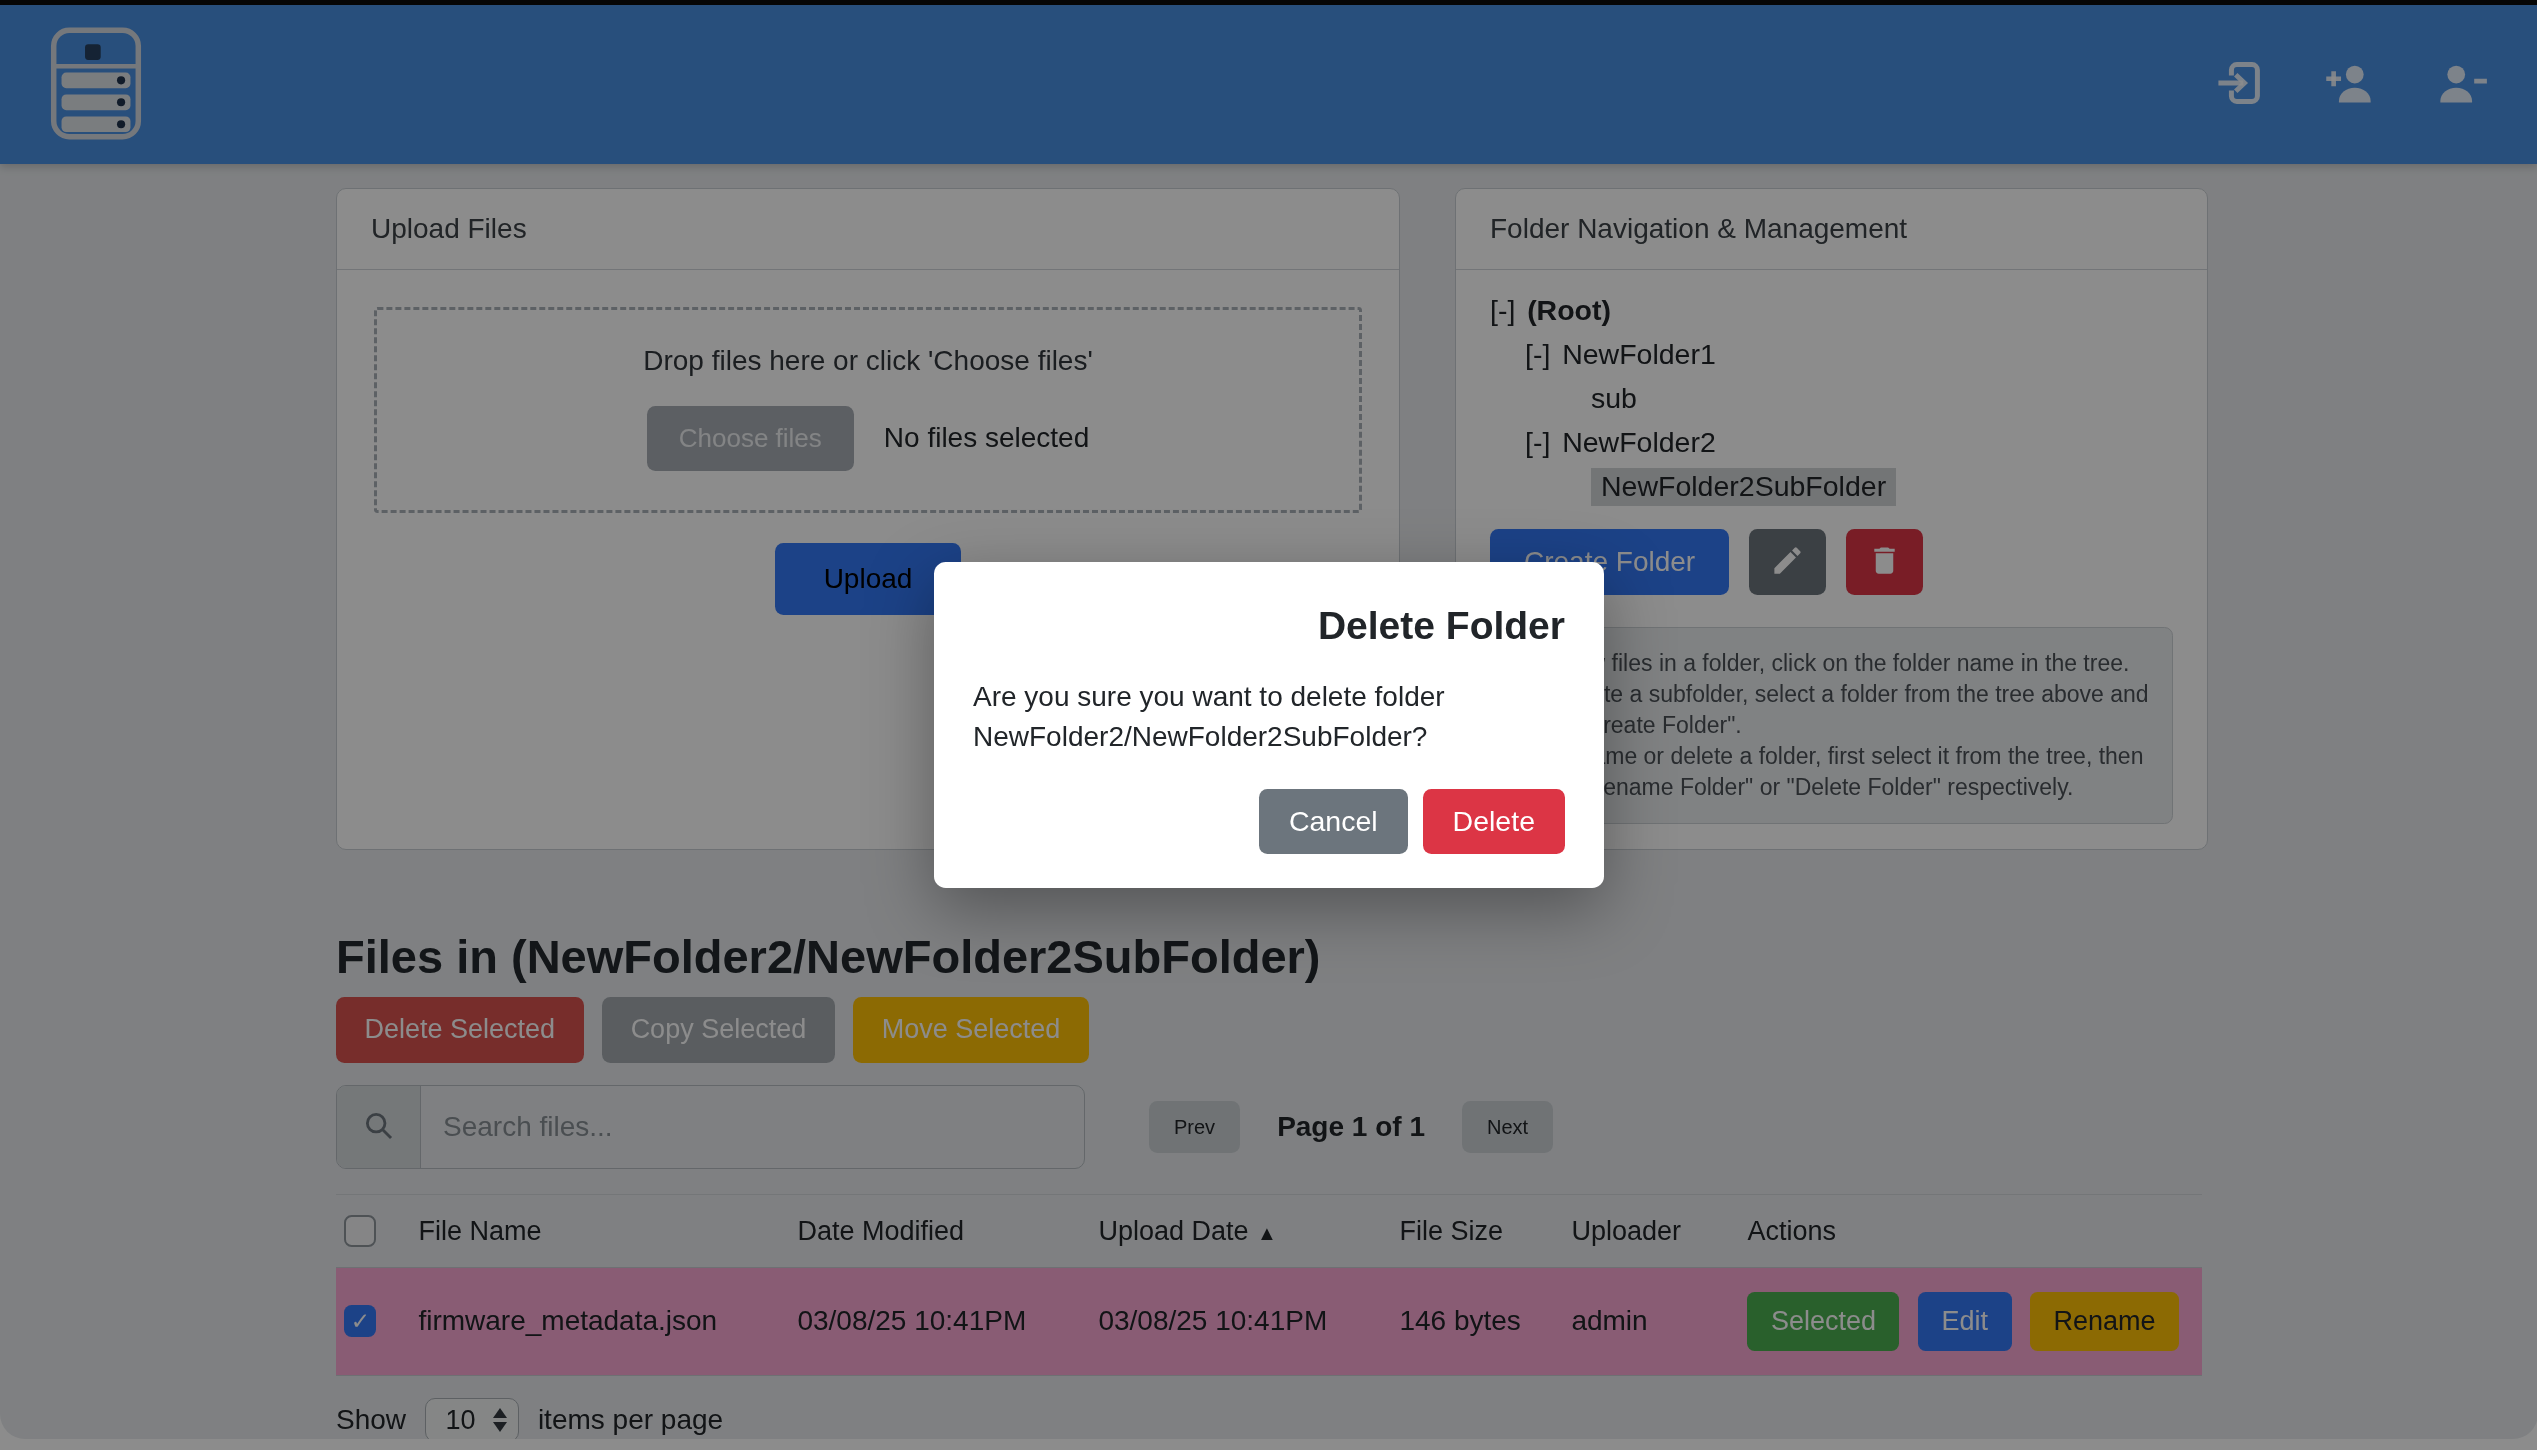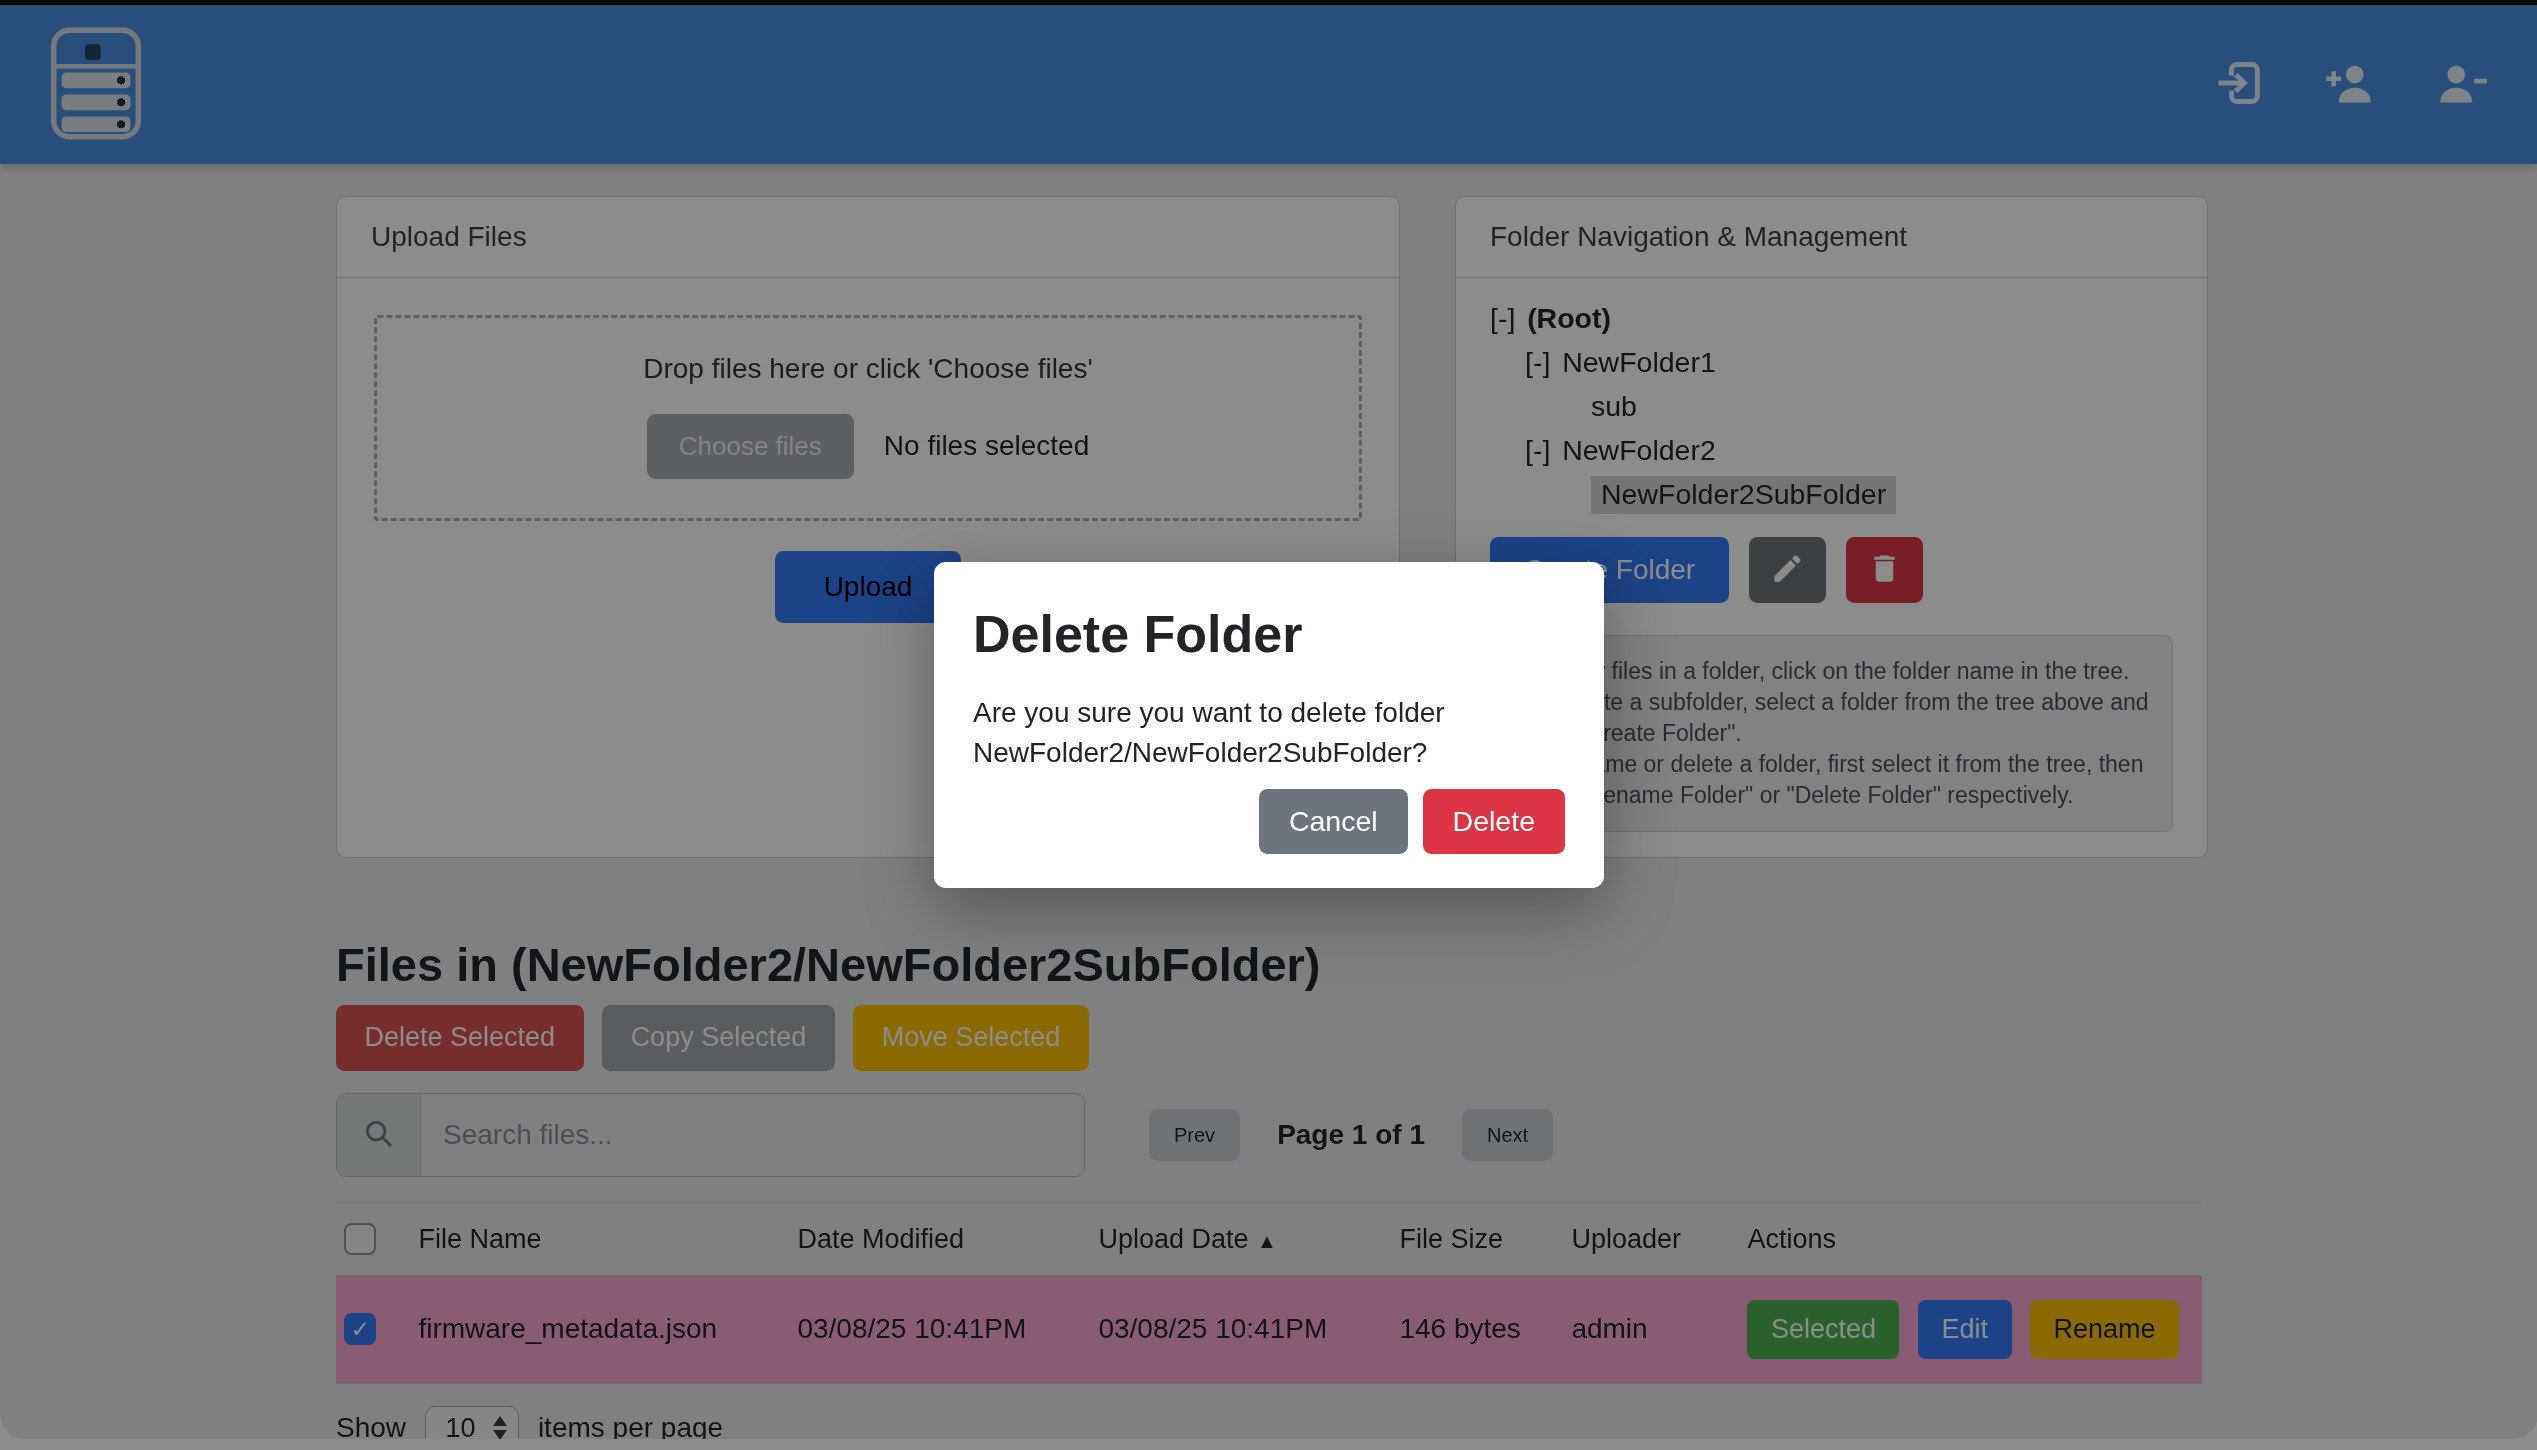--- a/index.html
+++ b/index.html
@@ -21,21 +21,21 @@
     height:159px; background:#4a90e2; display:flex; align-items:center;
     padding:0 49px; position:relative; box-shadow:0 2.5px 8.4px rgba(0,0,0,.18);
   }
   .nav-title {
     position:absolute; left:50%; top:50%; transform:translate(-50%,-50%);
     font-size:52px; font-weight:700; color:#ffffff; white-space:nowrap;
   }
   .nav-actions { margin-left:auto; display:flex; align-items:center; gap:57px; }
   .nav-icon-btn { background:none; border:none; cursor:pointer; display:flex; align-items:center; }
   
-  .content { width:1866px; margin:0 auto; padding-top:32px; }
+  .content { width:1866px; margin:0 auto; padding-top:24px; }
   .cards-row { display:flex; gap:55px; align-items:stretch; }
   .card { background:#ffffff; border:1.7px solid #c9ced3; border-radius:10px; }
   .card-header {
     padding:24px 34px; font-size:28px; color:#3c4247;
     border-bottom:1.7px solid #d2d6da;
   }
   .upload-card { width:1064px; flex:none; }
   .folder-card { flex:1; }
   
   .upload-body { padding:37px; }
@@ -116,21 +116,21 @@
   .tri-up   { width:0; height:0; border-left:7.6px solid transparent; border-right:7.6px solid transparent; border-bottom:10px solid #343a40; }
   .tri-down { width:0; height:0; border-left:7.6px solid transparent; border-right:7.6px solid transparent; border-top:10px solid #343a40; }
   
   .backdrop { position:absolute; left:0; top:0; width:2538px; height:1451px;
     background:rgba(0,0,0,0.45); z-index:50; }
   .modal {
     position:absolute; left:934px; top:562px; width:670px; height:326px;
     background:#ffffff; border-radius:11.8px; box-shadow:0 21px 67px rgba(0,0,0,.35);
     z-index:60; padding:42px 39px;
   }
-  .modal-title { font-size:52px; font-weight:700; color:#212529; }
+  .modal-title { font-size:39px; font-weight:700; color:#212529;text-align:right; }
   .modal-msg { margin-top:28.5px; font-size:28px; color:#212529; line-height:1.45; max-width:537px; }
   .modal-actions { position:absolute; right:39px; bottom:34px; display:flex; gap:15px; }
   .btn-cancel { background:#6c757d; color:#fff; font-size:28.5px; padding:16px 30px; border-radius:8.4px; }
   .btn-delete { background:#dc3545; color:#fff; font-size:28.5px; padding:16px 30px; border-radius:8.4px; }
 </style>
 </head>
 <body>
 
 <div class="top-edge"></div>
 

